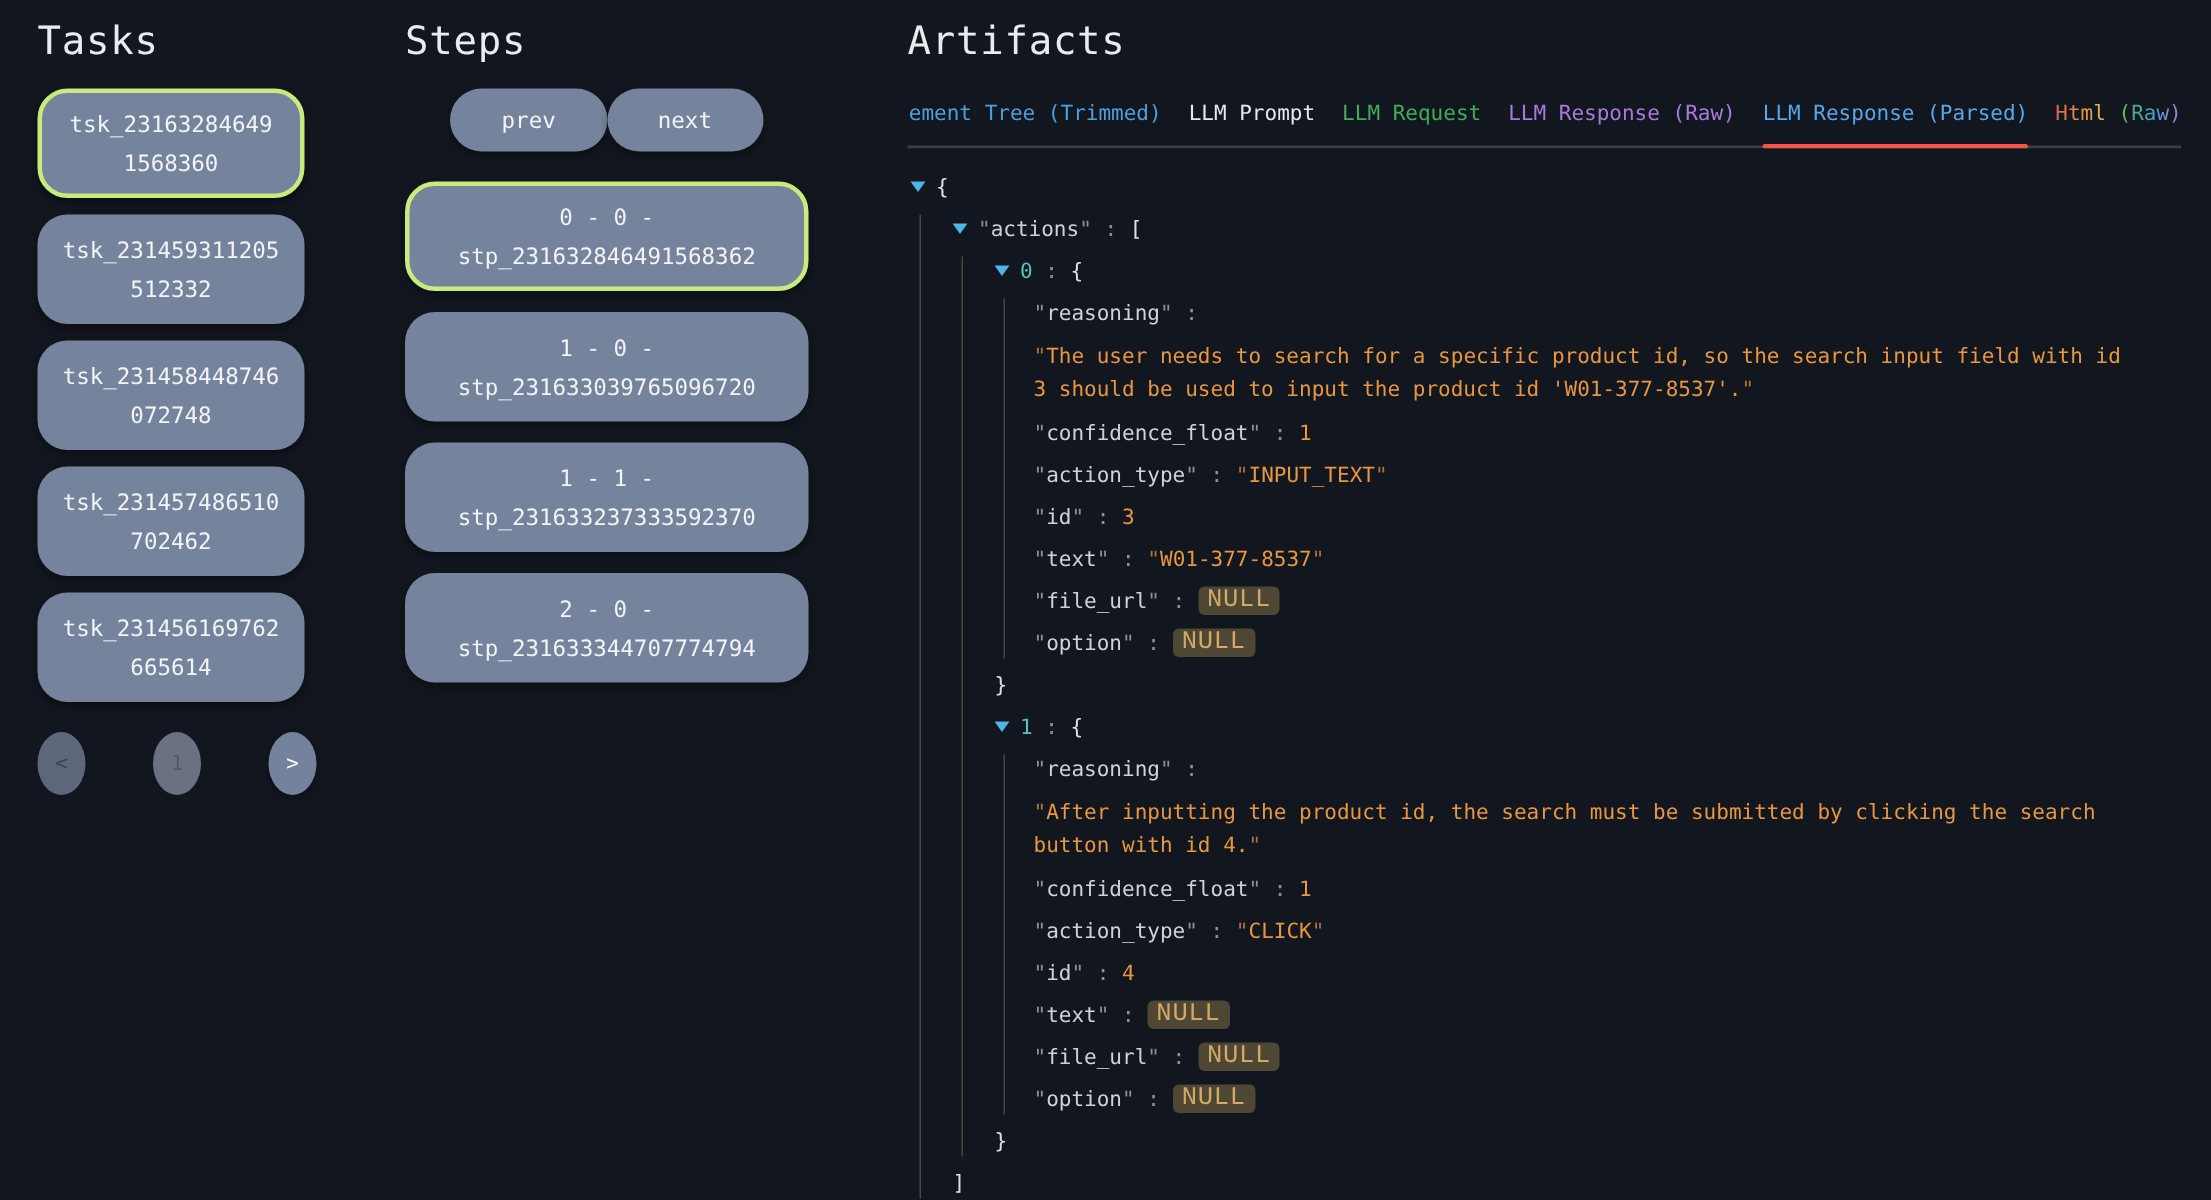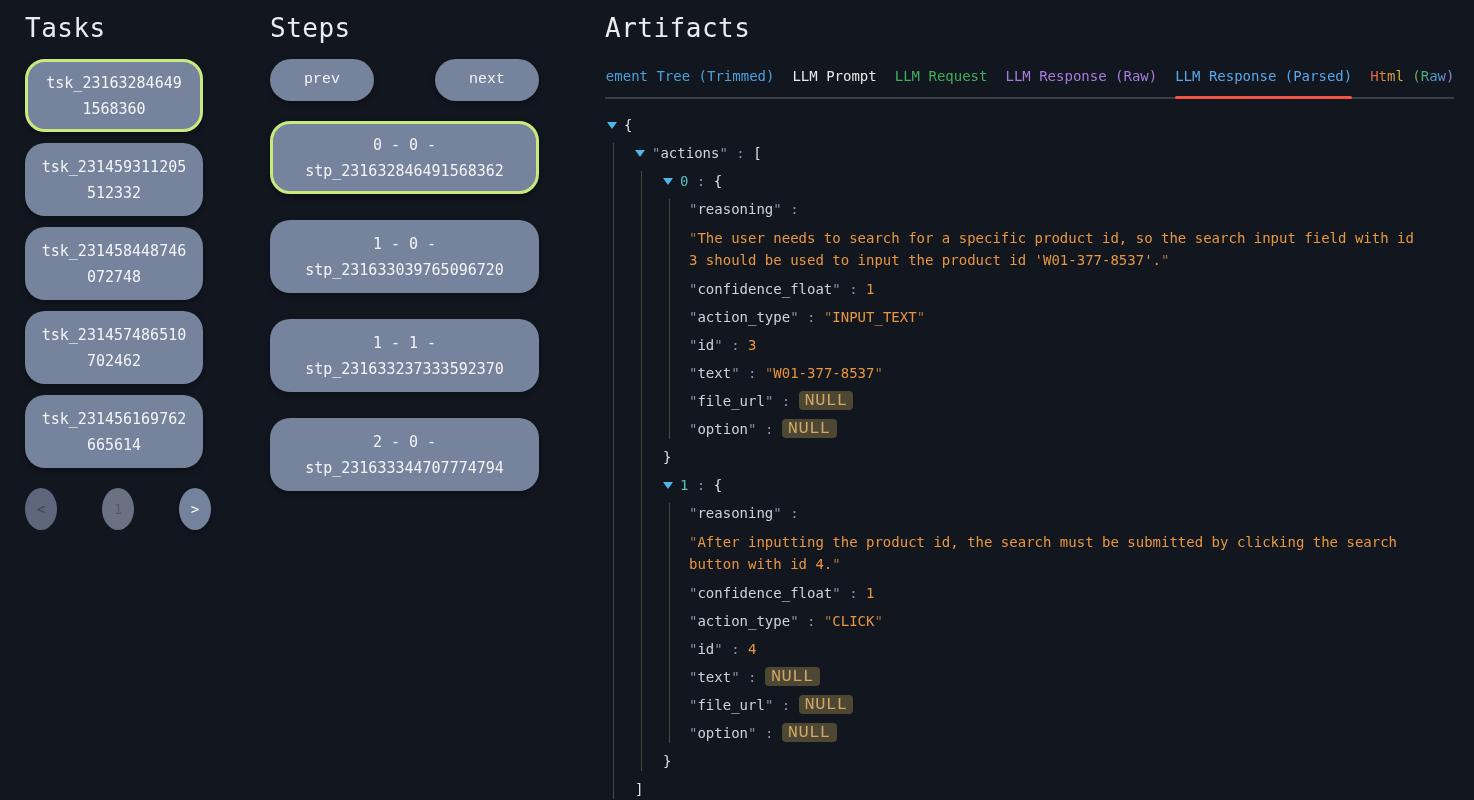--- a/index.html
+++ b/index.html
@@ -19,22 +19,22 @@
   .col-steps{left:270px;width:269px;}
   .col-artifacts{left:605px;right:18px;}
   h1{margin:0 0 13px 0;font-size:26px;line-height:36px;font-weight:500;
      color:#e9ecef;letter-spacing:.5px;}
   .pill-btn{display:flex;align-items:center;justify-content:center;text-align:center;
      background:var(--btn-bg);color:var(--btn-text);border:none;border-radius:20px;
      font-family:inherit;font-size:15px;line-height:26px;cursor:pointer;
      box-shadow:0 3px 6px rgba(0,0,0,.35);padding:10px 14px;}
   .task-btn{width:178px;height:73px;margin-bottom:11px;word-break:break-all;}
   .task-btn.selected,.step-btn.selected{border:3px solid var(--lime);}
-  .step-btn{width:269px;height:73px;margin-bottom:26px;padding:10px 15px;}
-  .nav-row{display:flex;justify-content:space-between;width:269px;margin-bottom:20px;font-family:Liberation Mono, monospace;}
+  .step-btn{width:269px;height:73px;margin-bottom:14px;padding:10px 15px;}
+  .nav-row{display:flex;justify-content:center;width:269px;margin-bottom:20px;}
   .nav-btn{height:42px;border-radius:21px;padding:0 34px;font-size:15px;}
   .pagination{display:flex;justify-content:space-between;width:186px;margin-top:20px;}
   .pg{width:32px;height:42px;border-radius:50%;border:none;font-family:inherit;
       font-size:14px;display:flex;align-items:center;justify-content:center;cursor:pointer;}
   .pg-prev{background:#5d667a;color:#39425a;}
   .pg-page{background:#6a7183;color:#515a6e;}
   .pg-next{background:#75829b;color:#ffffff;box-shadow:0 2px 5px rgba(0,0,0,.35);}
   
   .tabs-viewport{overflow:hidden;margin-top:19px;}
   .tabs{display:inline-flex;column-gap:18px;margin-left:-16px;

